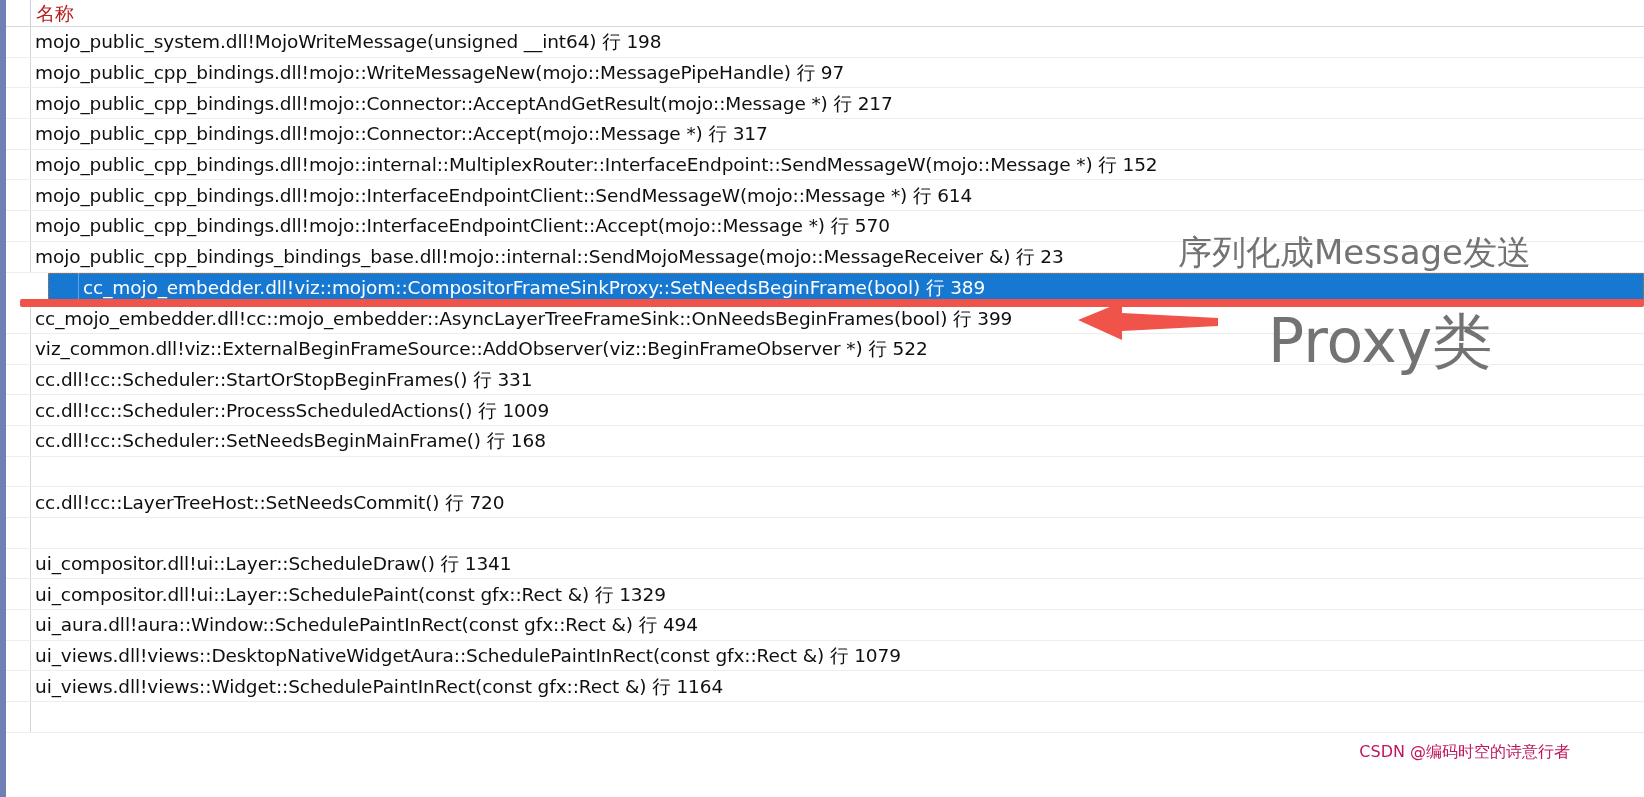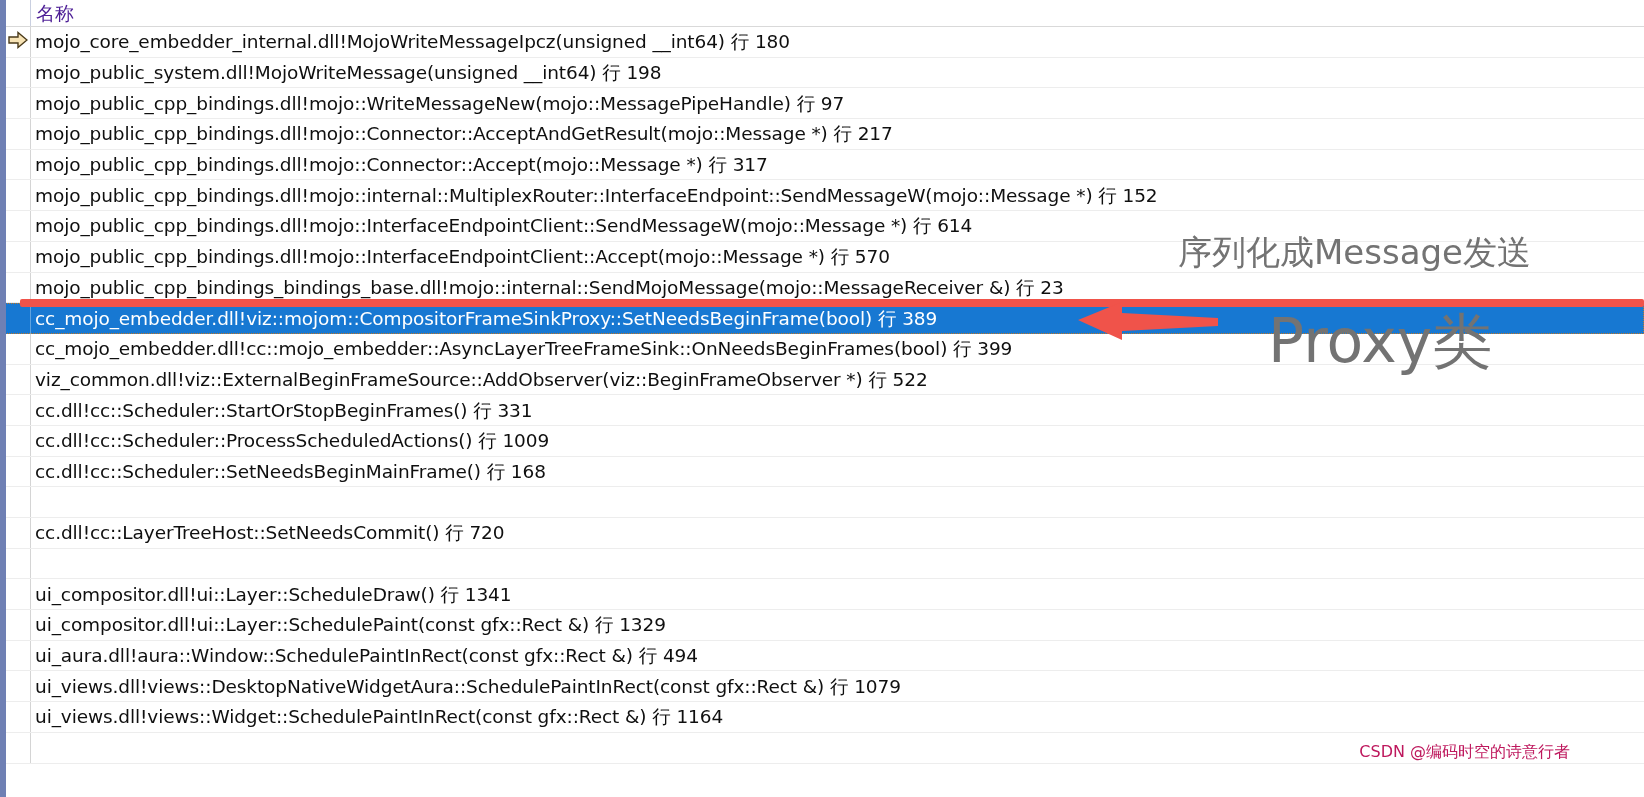--- a/index.html
+++ b/index.html
@@ -45,21 +45,21 @@
   }
   .header-name-cell {
     position: absolute;
     left: 32px; top: 0;
     height: 26px;
     display: flex; align-items: center;
     padding-left: 4px;
   }
   .header-name-cell span {
     font-size: 19px;
-    color: #4c1d95;
+    color: #b91c1c;
     font-family: "DejaVu Sans", "Liberation Sans", sans-serif;
     line-height: 1;
   }
 
   
   .frames {
     position: absolute;
     left: 0; top: 27px;
     width: 1644px;
     z-index: 1;
@@ -90,20 +90,21 @@
     font-family: "DejaVu Sans", "Liberation Sans", sans-serif;
     letter-spacing: -0.1px;
   }
 
   
   .frame-row.selected {
     background: #1778d2;
     border-bottom: none;
     outline: 1px dotted #c07828;
     outline-offset: -1px;
+    margin-left: 48px;
   }
   .frame-row.selected .frame-label { color: #ffffff; }
   .frame-row.selected .frame-gutter { border-right-color: #5fa3e0; }
 
   
   .arrow-glyph { display: block; }
 
   
   .annot-layer {
     position: absolute;
@@ -160,28 +161,20 @@
 
   <div class="header-row">
     <div class="header-gutter"></div>
     <div class="header-name-cell">
       <span>名称</span>
     </div>
   </div>
 
   <div class="frames" id="frames-container">
       <div class="frame-row">
-        <div class="frame-gutter">
-          <span class="arrow-glyph"><svg width="20" height="18" viewBox="0 0 20 18" xmlns="http://www.w3.org/2000/svg">
-              <polygon points="1,6 10,6 10,1.5 19,9 10,16.5 10,12 1,12" fill="#f7e3b5" stroke="#4a3a1a" stroke-width="1.4" stroke-linejoin="miter"></polygon>
-            </svg></span>
-        </div>
-        <div class="frame-label">mojo_core_embedder_internal.dll!MojoWriteMessageIpcz(unsigned __int64) 行 180</div>
-      </div>
-      <div class="frame-row">
         <div class="frame-gutter"></div>
         <div class="frame-label">mojo_public_system.dll!MojoWriteMessage(unsigned __int64) 行 198</div>
       </div>
       <div class="frame-row">
         <div class="frame-gutter"></div>
         <div class="frame-label">mojo_public_cpp_bindings.dll!mojo::WriteMessageNew(mojo::MessagePipeHandle) 行 97</div>
       </div>
       <div class="frame-row">
         <div class="frame-gutter"></div>
         <div class="frame-label">mojo_public_cpp_bindings.dll!mojo::Connector::AcceptAndGetResult(mojo::Message *) 行 217</div>

